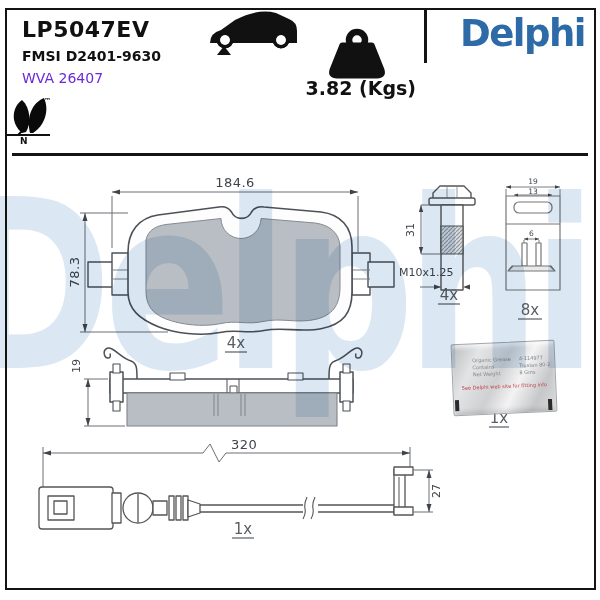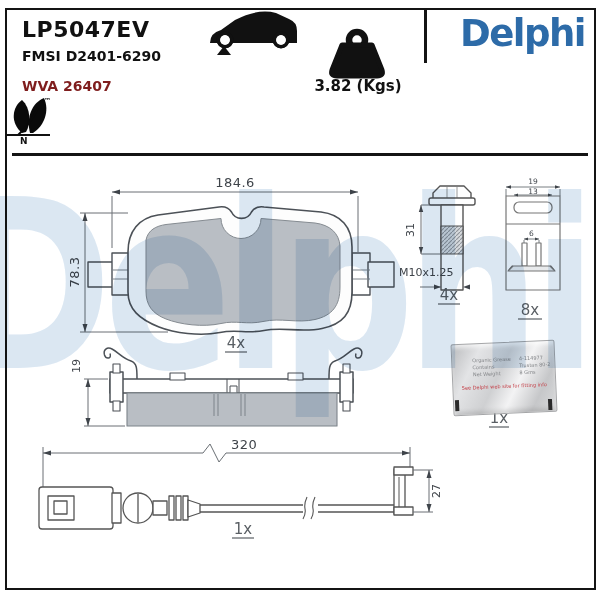--- a/index.html
+++ b/index.html
@@ -4,22 +4,22 @@
 <style>
   html,body{margin:0;padding:0;background:#fff;}
   .page{position:relative;width:600px;height:600px;background:#ffffff;overflow:hidden;
         font-family:"DejaVu Sans","Liberation Sans",sans-serif;}
   .frame{position:absolute;left:5px;top:8px;width:587px;height:578px;border:2.5px solid #141414;z-index:1;}
   .logo-sep{position:absolute;left:424px;top:8px;width:2.5px;height:55px;background:#141414;z-index:7;}
   .hdr-divider{position:absolute;left:12px;top:153px;width:576px;height:3px;background:#141414;z-index:7;}
 
   .part-no{position:absolute;left:22px;top:17px;font-size:22px;font-weight:bold;color:#111;z-index:7;letter-spacing:.5px;}
   .code-line1{position:absolute;left:22px;top:48px;font-size:14px;font-weight:bold;color:#111;z-index:7;}
-  .code-line2{position:absolute;left:22px;top:70px;font-size:14px;font-weight:bold;color:#7f1d1d;z-index:7;margin-top:8px;}
-  .weight-label{position:absolute;left:300px;top:77px;width:116px;text-align:center;font-size:15px;font-weight:bold;color:#111;z-index:7;}
+  .code-line2{position:absolute;left:22px;top:70px;font-size:14px;font-weight:normal;color:#6d28d9;z-index:7;}
+  .weight-label{position:absolute;left:300px;top:77px;width:116px;text-align:right;font-size:19px;font-weight:bold;color:#111;z-index:7;}
   .brand-logo{position:absolute;left:460px;top:12px;font-size:37px;font-weight:bold;color:#2d6ba8;z-index:7;letter-spacing:-1.5px;}
   .e9-line{position:absolute;left:55px;top:128px;font-size:14px;font-weight:bold;color:#111;z-index:7;}
   .eco-tm{position:absolute;left:44px;top:97px;font-size:7px;font-weight:bold;color:#111;z-index:8;}
   .eco-n{position:absolute;left:20px;top:136px;font-size:9px;font-weight:bold;color:#111;z-index:8;}
   .icon-layer{position:absolute;left:0;top:0;z-index:7;}
 
   .art{position:absolute;left:0;top:0;z-index:2;}
 
   .watermark{position:absolute;left:-44px;top:150px;z-index:6;pointer-events:none;white-space:nowrap;
              font-family:"DejaVu Sans","Liberation Sans",sans-serif;font-weight:bold;font-size:235px;
@@ -42,21 +42,21 @@
   .qty{fill:#5a5f64;font-size:15px;}
 </style>
 </head>
 <body>
 
 <div class="page">
 
   <div class="frame"></div>
 
   <div class="part-no">LP5047EV</div>
-  <div class="code-line1">FMSI D2401-6290</div>
+  <div class="code-line1">FMSI D2401-9630</div>
   <div class="code-line2">WVA 26407</div>
   <div class="weight-label">3.82 (Kgs)</div>
   <div class="brand-logo">Delphi</div>
   <div class="eco-tm">™</div>
   <div class="eco-n">N</div>
   <div class="logo-sep"></div>
   <div class="hdr-divider"></div>
 
   <svg class="icon-layer" width="600" height="160" viewBox="0 0 600 160">
 

